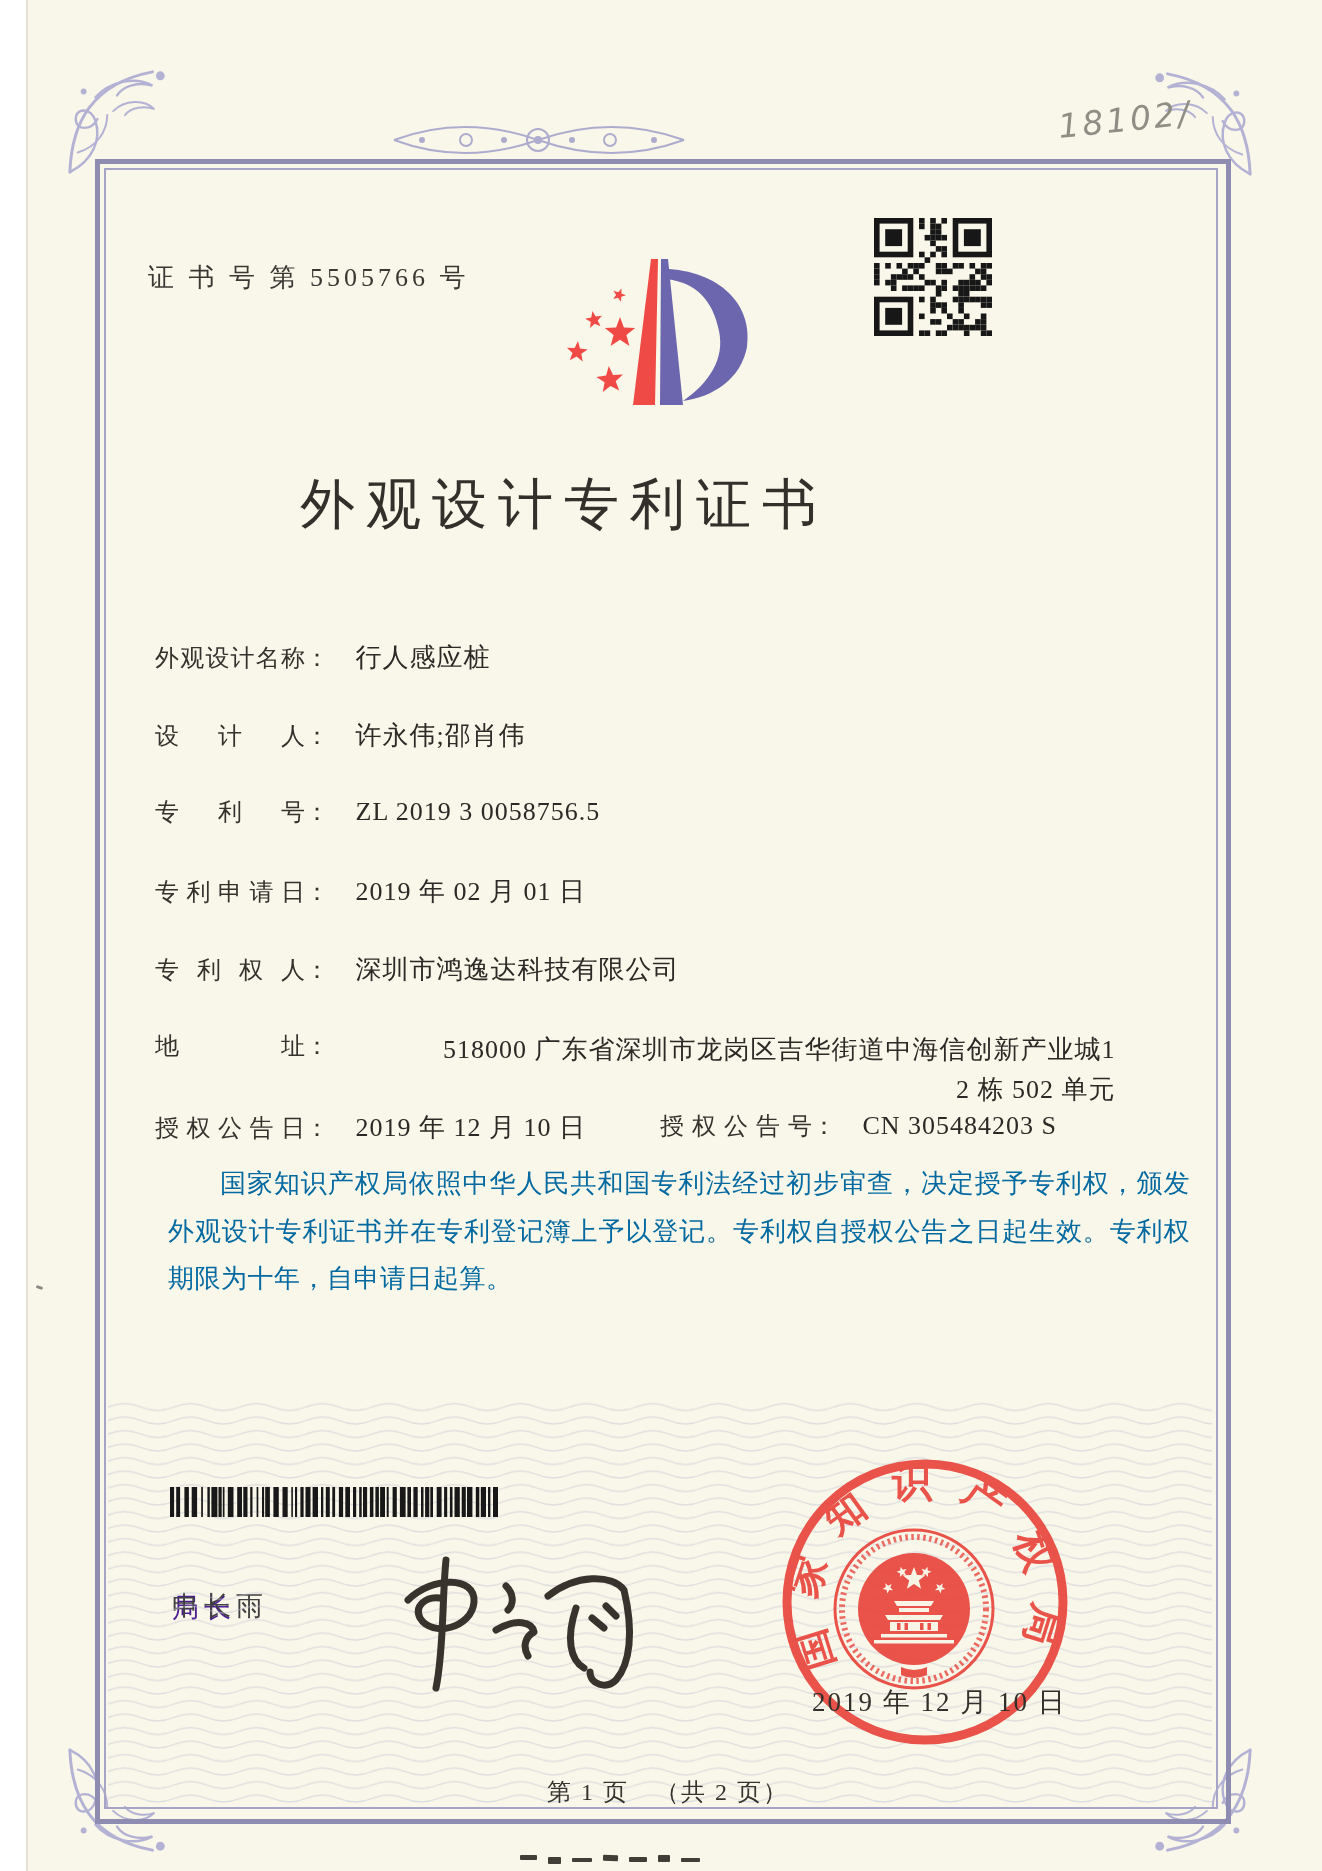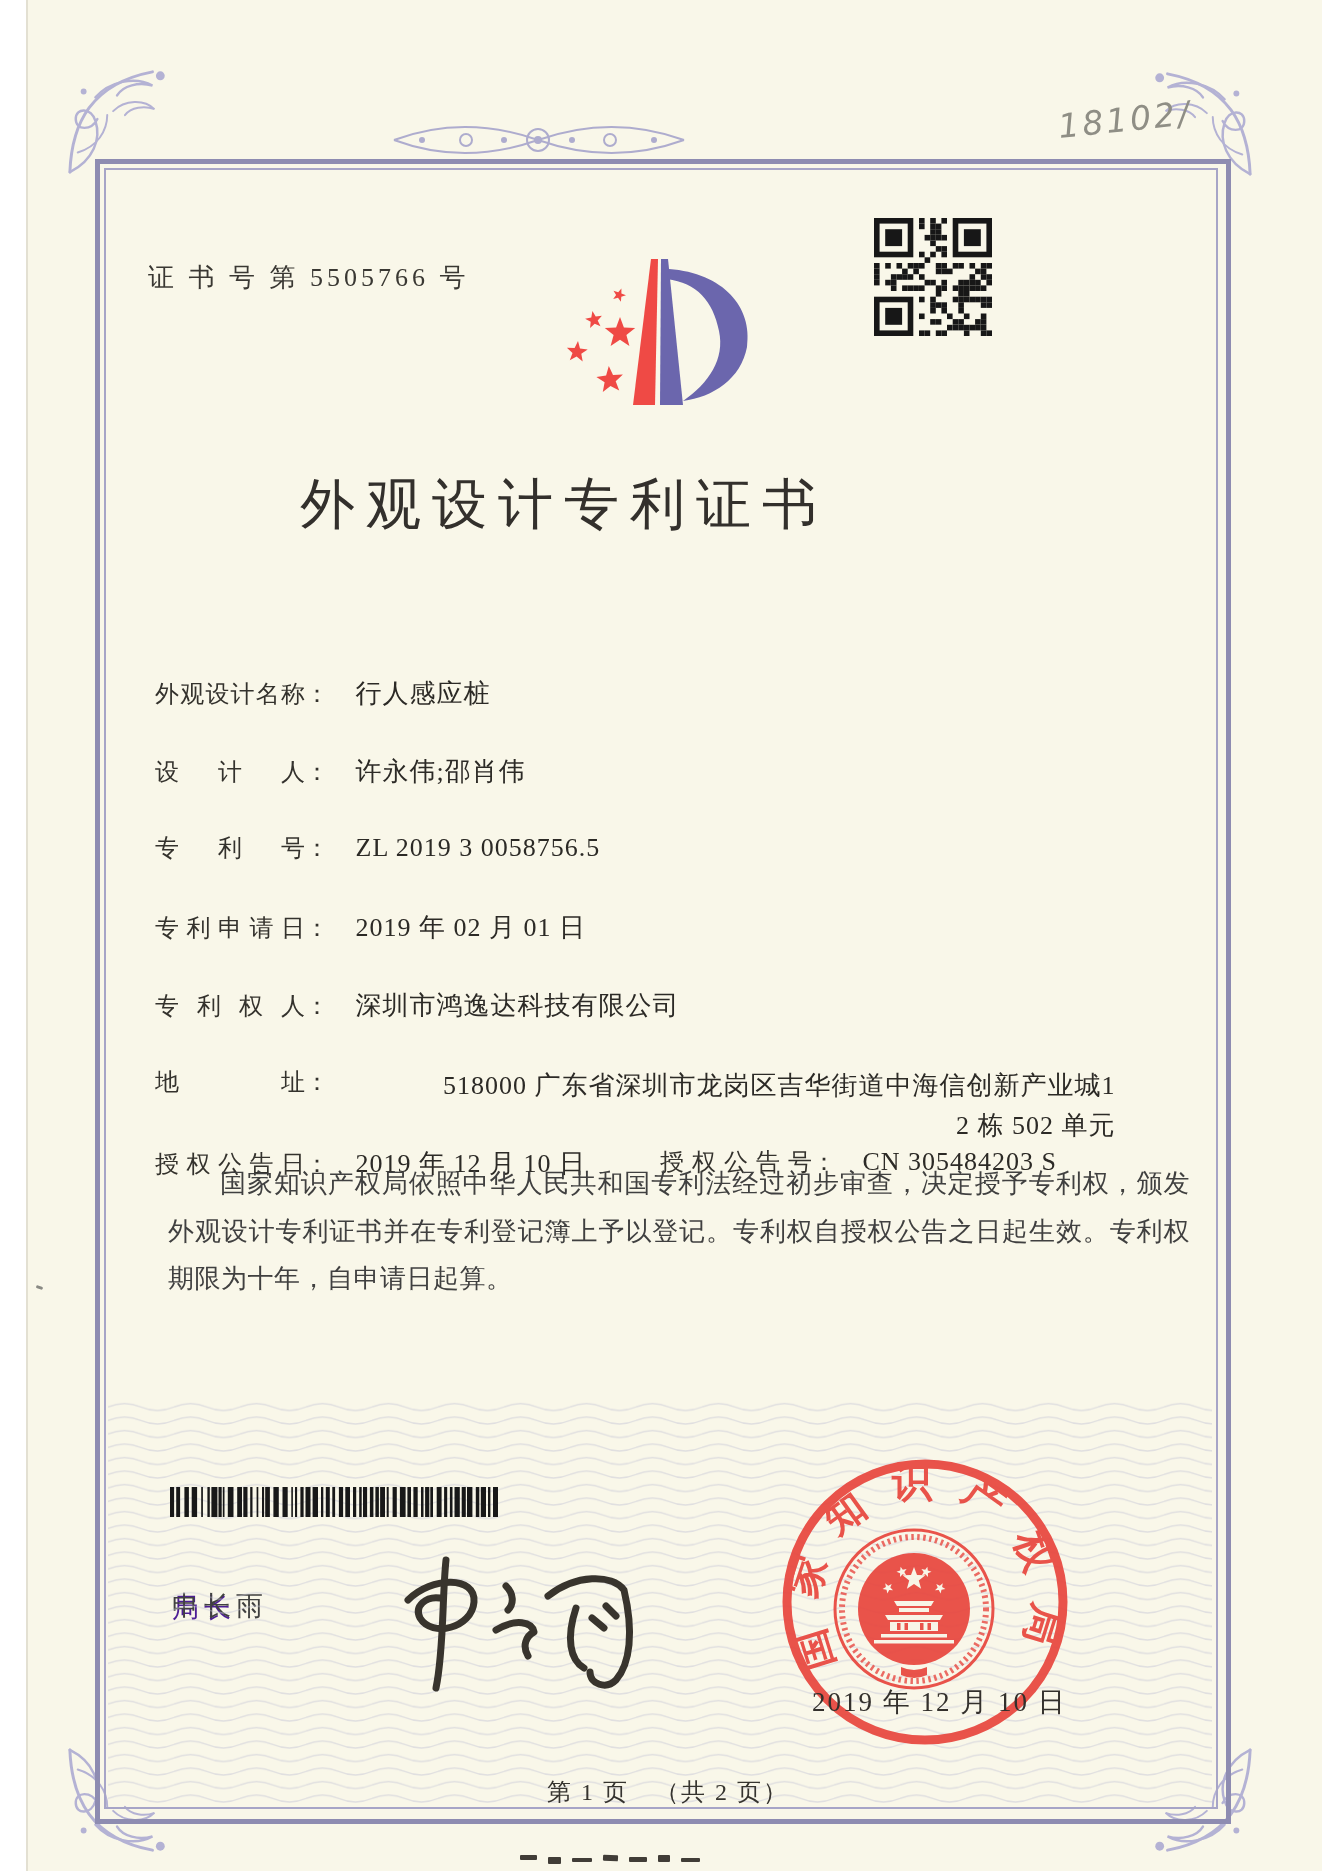--- a/index.html
+++ b/index.html
@@ -33,40 +33,40 @@
     font-family:"DejaVu Sans",sans-serif;font-style:italic;
     font-size:33px;color:#8f8e85;transform:rotate(-6deg);letter-spacing:3px;
   }
   .title{
     position:absolute;left:300px;top:468px;
     font-size:55px;font-weight:400;letter-spacing:11px;color:#33302c;
     white-space:nowrap;
   }
   .frow{
     position:absolute;left:155px;width:1060px;height:44px;
-    font-size:26px;white-space:nowrap;margin-top:36px;
+    font-size:26px;white-space:nowrap;
   }
   .flabel{
     display:inline-block;width:150px;
     text-align:justify;text-align-last:justify;
     font-size:24px;color:#34322d;vertical-align:baseline;
   }
   .fcolon{font-size:24px;color:#34322d;}
   .fvalue{margin-left:20px;letter-spacing:1px;color:#2c2a26;}
   .addr-val{
     display:inline-block;vertical-align:top;margin-left:20px;
     line-height:40px;letter-spacing:1px;white-space:normal;width:760px;color:#2c2a26;text-align:right;
   }
   .addr-val span{display:block;}
   .fcol2{position:absolute;left:505px;top:0;}
   .fcol2 .flabel{width:152px;font-family:Liberation Mono, monospace;}
   .paras{
     position:absolute;left:168px;top:1160px;width:1022px;
     font-size:26px;line-height:47.5px;letter-spacing:.5px;
-    text-align:justify;color:#404040;
+    text-align:justify;color:#0369a1;
   }
   .paras p{margin:0;text-indent:52px;word-break:break-all;}
   .bureau-title{position:absolute;left:172px;top:1590px;font-size:27px;letter-spacing:5px;color:#4c1d95;}
   .bureau-name{position:absolute;left:172px;top:1588px;font-size:27px;letter-spacing:5px;color:#404040;}
   .seal-date{
     position:absolute;left:812px;top:1684px;font-size:27px;letter-spacing:2px;
     color:#33302c;z-index:6;white-space:nowrap;
   }
   .footer{
     position:absolute;left:108px;top:1776px;width:1120px;text-align:center;

